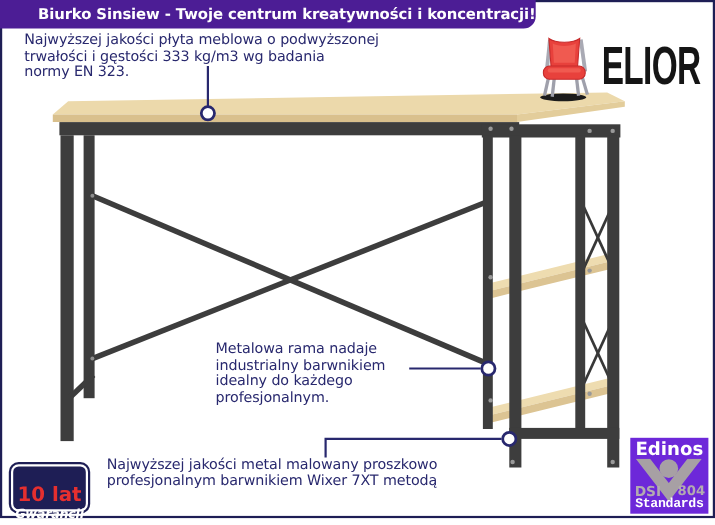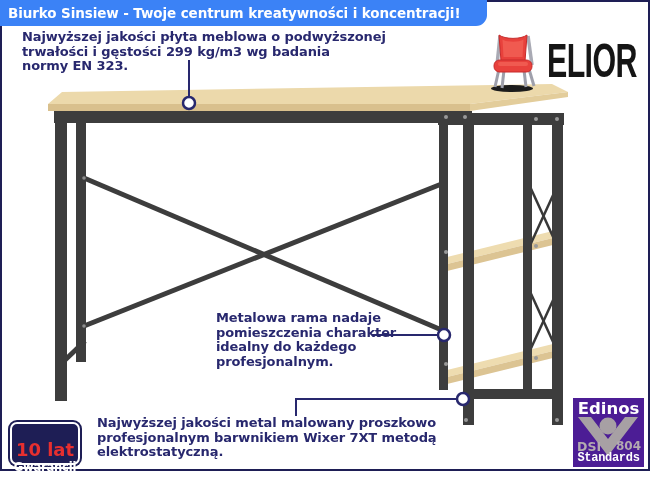--- a/index.html
+++ b/index.html
@@ -1,41 +1,41 @@
 <!DOCTYPE html>
 <html><head>
 <meta charset="utf-8">
 <style>
   html,body{margin:0;padding:0;background:#fff;}
   .page{position:relative;width:650px;height:477px;background:#fff;overflow:hidden;
         font-family:"DejaVu Sans",sans-serif;}
   .frame{position:absolute;left:0;top:0;width:650px;height:471px;
          border:2px solid #1e1e55;box-sizing:border-box;z-index:1;}
   .desk-svg{position:absolute;left:0;top:0;z-index:2;}
-  .banner{position:absolute;left:0;top:0;width:487px;height:26px;background:#3b82f6;
-          border-bottom-right-radius:11px;z-index:4;}
+  .banner{position:absolute;left:0;top:0;width:487px;height:26px;background:#4c1d95;
+          border-bottom-right-radius:11px;z-index:4;text-align:right;}
   .banner span{display:block;color:#fff;font-weight:bold;font-size:13.5px;line-height:26px;
                padding-left:8px;letter-spacing:-0.1px;white-space:nowrap;}
-  .txt{position:absolute;z-index:3;color:#28286e;font-weight:bold;font-size:13px;
+  .txt{position:absolute;z-index:3;color:#28286e;font-weight:normal;font-size:13px;
        line-height:14.6px;letter-spacing:-0.1px;white-space:nowrap;}
   .txt-top{left:22px;top:30px;}
-  .txt-mid{left:216px;top:311px;}
+  .txt-mid{left:196px;top:311px;}
   .txt-bot{left:97px;top:416px;}
   .elior{position:absolute;left:487px;top:30px;width:155px;height:66px;z-index:3;}
   .chair{position:absolute;left:0;top:3px;}
   .elior-word{position:absolute;left:60px;top:6px;font-family:"Liberation Sans",sans-serif;
               font-weight:bold;font-size:49px;color:#151515;letter-spacing:-1px;
               transform:scaleX(0.62);transform-origin:left top;line-height:1;}
   .warranty{position:absolute;left:8px;top:420px;width:74px;height:47px;background:#1e1e55;
             border-radius:9px;padding:2px;box-sizing:border-box;z-index:5;}
   .warranty-inner{width:100%;height:100%;border:2px solid #fff;border-radius:7px;
                   box-sizing:border-box;text-align:center;}
   .w1{color:#e62f2f;font-weight:bold;font-size:18px;line-height:20px;margin-top:16px;}
-  .w2{color:#fff;font-weight:bold;font-size:11.5px;line-height:14px;letter-spacing:-0.2px;}
-  .edinos{position:absolute;left:573px;top:398px;width:71px;height:69px;background:#4c1d95;z-index:5;}
+  .w2{color:#fff;font-weight:bold;font-size:11.5px;line-height:14px;letter-spacing:-0.2px;font-style:italic;}
+  .edinos{position:absolute;left:573px;top:398px;width:71px;height:69px;background:#6d28d9;z-index:5;}
   .e-name{position:absolute;left:0;top:1px;width:100%;text-align:center;color:#fff;
           font-weight:bold;font-size:16.5px;}
   .e-v{position:absolute;left:3px;top:19px;}
   .e-dsi{position:absolute;left:4px;top:41px;color:#b3abb0;font-weight:bold;font-size:12.5px;}
   .e-804{position:absolute;right:3px;top:41px;color:#b3abb0;font-weight:bold;font-size:12px;}
   .e-std{position:absolute;left:0;bottom:2px;width:100%;text-align:center;color:#fff;
          font-weight:bold;font-size:12px;letter-spacing:-0.3px;font-family:Liberation Mono, monospace;}
 </style>
 </head>
 <body>
@@ -118,35 +118,34 @@
       <path d="M12,2 C18,6.5 34,6.5 40,2 L38,28 L14,28 Z" fill="#e8413c" stroke="#c62b2b" stroke-width="1"></path>
       <path d="M15.5,6.5 C20,9.5 32,9.5 36.5,6.5 L35.5,24 L16.5,24 Z" fill="#f05a50"></path>
       <rect x="7" y="27" width="38" height="12" rx="5.5" fill="#e8413c" stroke="#c62b2b" stroke-width="1"></rect>
       <rect x="11" y="29" width="30" height="4" rx="2" fill="#f05a50"></rect>
     </svg>
     <div class="elior-word">ELIOR</div>
   </div>
 
   <div class="txt txt-top">
     <div>Najwyższej jakości płyta meblowa o podwyższonej</div>
-    <div>trwałości i gęstości 299 kg/m3 wg badania</div>
+    <div>trwałości i gęstości 333 kg/m3 wg badania</div>
     <div>normy EN 323.</div>
   </div>
 
   <div class="txt txt-mid">
     <div>Metalowa rama nadaje</div>
-    <div>pomieszczenia charakter</div>
+    <div>industrialny barwnikiem</div>
     <div>idealny do każdego</div>
     <div>profesjonalnym.</div>
   </div>
 
   <div class="txt txt-bot">
     <div>Najwyższej jakości metal malowany proszkowo</div>
     <div>profesjonalnym barwnikiem Wixer 7XT  metodą</div>
-    <div>elektrostatyczną.</div>
   </div>
 
   <div class="warranty">
     <div class="warranty-inner">
       <div class="w1">10 lat</div>
       <div class="w2">Gwarancji</div>
     </div>
   </div>
 
   <div class="edinos">

